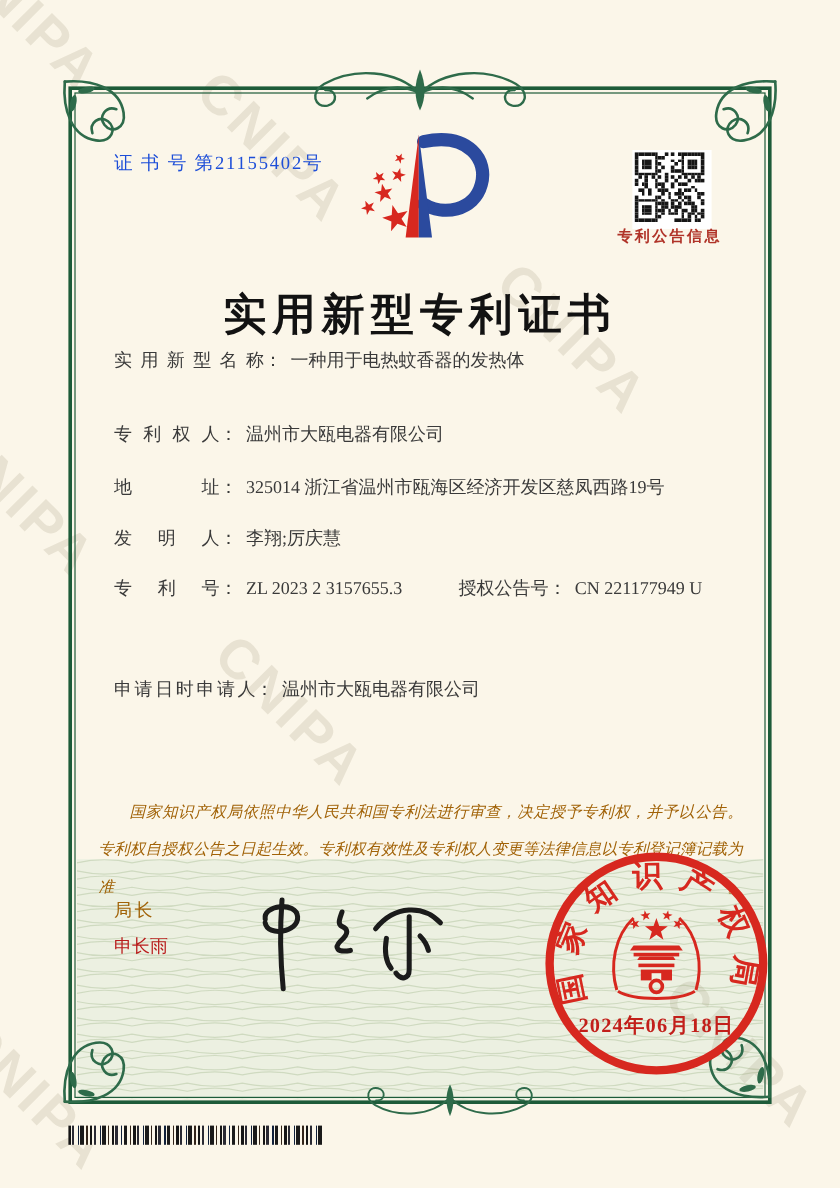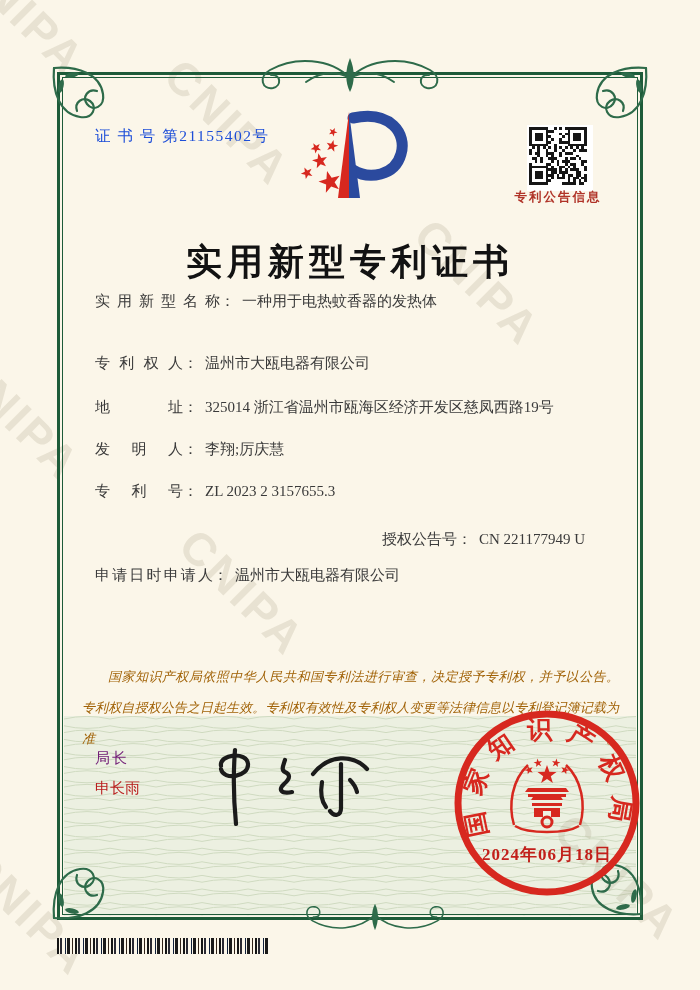--- a/index.html
+++ b/index.html
@@ -26,28 +26,28 @@
   .qr div.d{background:#161616;}
   .qr-label{position:absolute;left:498px;top:189px;width:120px;text-align:center;font-size:12.5px;
             letter-spacing:2px;color:#b03328;font-weight:bold;z-index:5;}
   .title{position:absolute;left:0;top:208px;width:700px;text-align:center;font-size:36px;
          font-weight:bold;letter-spacing:5px;color:#121212;z-index:5;margin-top:30px;}
   
   .row{position:absolute;left:95px;width:530px;font-size:15px;color:#3a3a3a;z-index:5;line-height:22px;}
   .lbl{display:inline-block;text-align:justify;text-align-last:justify;vertical-align:top;}
   .w125{width:125px}.w88{width:88px}.w118{width:118px}
   .colon{margin-right:7px}
-  .rcol{position:absolute;left:287px;top:0;margin-top:48px;}
+  .rcol{position:absolute;left:287px;top:0;}
   
   .stmt{position:absolute;left:82px;top:661px;width:537px;z-index:5;}
   .stmt div{font-style:italic;font-size:13px;line-height:31px;color:#a16207;
             text-align:justify;text-align-last:justify;}
   .stmt .first{text-indent:26px;}
   
-  .sig-title{position:absolute;left:95px;top:749px;font-size:15px;letter-spacing:2px;color:#701a75;
+  .sig-title{position:absolute;left:95px;top:749px;font-size:15px;letter-spacing:2px;color:#a16207;
              font-family:"Liberation Sans","DejaVu Sans",sans-serif;z-index:6;}
   .sig-name{position:absolute;left:95px;top:779px;font-size:15px;color:#b91c1c;
             font-family:Liberation Mono, monospace;z-index:6;}
   .sig-script{position:absolute;left:195px;top:736px;z-index:6;}
   .seal{position:absolute;left:452px;top:708px;z-index:7;}
   .footer{position:absolute;left:0;top:893px;width:700px;text-align:center;font-size:12.5px;color:#2e2e2e;z-index:6;}
   .barcode{position:absolute;left:57px;top:938px;width:213px;height:16px;z-index:5;
     background:repeating-linear-gradient(90deg,
       #151515 0 2px,#fbf6e9 2px 3px,#2a2a33 3px 5px,#fbf6e9 5px 8px,
       #10203a 8px 9px,#fbf6e9 9px 10px,#1a1a1a 10px 13px,#fbf6e9 13px 15px,

